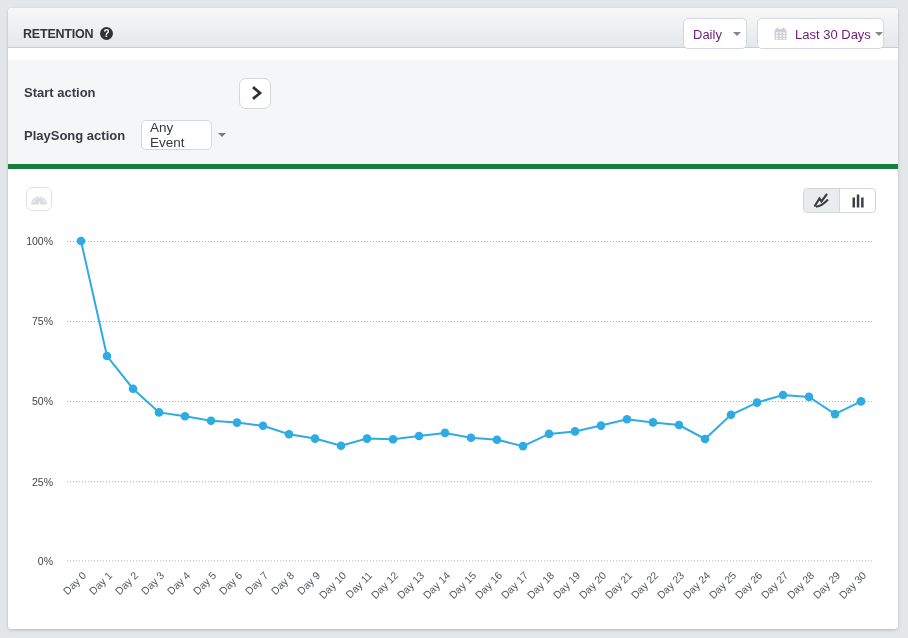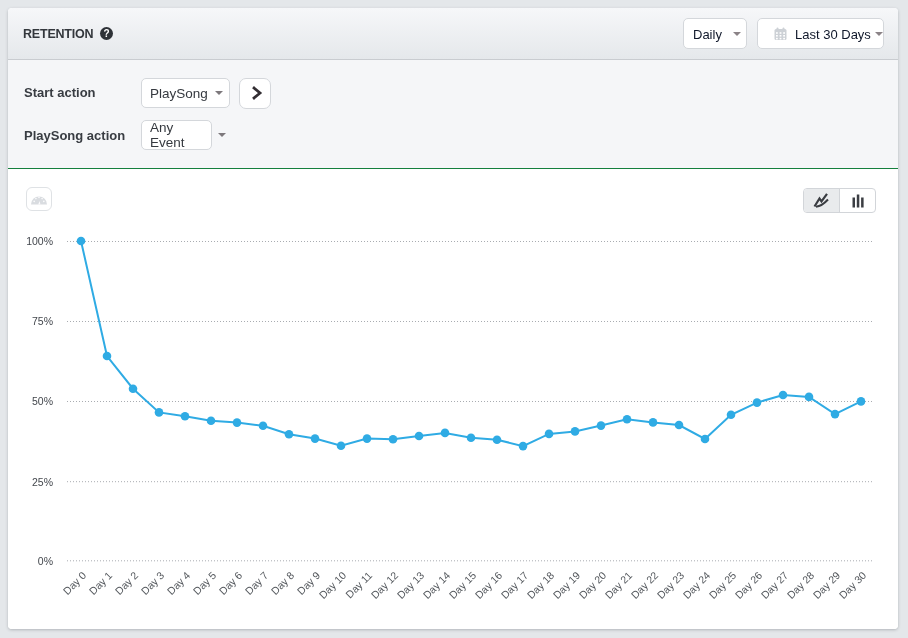--- a/index.html
+++ b/index.html
@@ -10,56 +10,56 @@
     position:relative;
     overflow:hidden;
   }
   .card {
     position:absolute; left:8px; top:8px; width:890px; height:621px;
     background:#fff; border-radius:4px;
     box-shadow:0 1px 3px rgba(60,65,72,.3);
     overflow:hidden;
   }
   .hdr {
-    position:absolute; left:0; top:0; width:890px; height:52px;
+    position:absolute; left:0; top:0; width:890px; height:40px;
     background:linear-gradient(#f6f7f9,#e5e8eb);
     border-bottom:1px solid #c9ccd0;
     padding-left:39px;
   }
   .title {
     position:absolute; left:15px; top:26px; transform:translateY(-50%);
     font-size:12.5px; color:#33373c; letter-spacing:-0.2px; font-weight:bold;
   }
   .help {
     position:absolute; left:92px; top:18.5px; width:13px; height:13px;
     background:#2e3237; border-radius:50%;
     color:#fff; font-size:10px; font-weight:bold; text-align:center; line-height:13px;
   }
   .hbtn {
     position:absolute; top:10px; height:31px; background:#fff;
     border:1px solid #d4d7db; border-radius:5px;
-    font-size:13px; color:#0f172a;
+    font-size:13px; color:#701a75;
   }
   .hbtn .lbl { position:absolute; top:50%; transform:translateY(-50%); }
   .caret {
     position:absolute; width:0; height:0; top:50%; margin-top:-2px;
     border-left:4.5px solid transparent; border-right:4.5px solid transparent;
     border-top:4.5px solid #8b8387;
   }
   .btn-daily { left:675px; width:64px; }
   .btn-daily .lbl { left:9px; }
   .btn-daily .caret { left:49px; }
   .btn-range { left:749px; width:127px; }
   .btn-range .lbl { left:37px; }
   .btn-range .caret { left:117px; }
   .cal { position:absolute; left:16px; top:8px; }
 
   .filter {
     position:absolute; left:0; top:52px; width:890px; height:109px;
-    background:#f5f6f8; border-bottom:1px solid #15803d;
+    background:#f5f6f8; border-bottom:5px solid #15803d;
   }
   .flabel {
     position:absolute; left:16px; transform:translateY(-50%);
     font-size:13px; font-weight:bold; color:#383c42;
   }
   .drop {
     position:absolute; left:133px; height:30px; background:#fff;
     border:1px solid #d4d7db; border-radius:5px;
     font-size:13.5px; color:#35393f;
   }
@@ -111,24 +111,20 @@
             <rect x="5.6" y="10.8" width="1.8" height="1.6"></rect>
             <rect x="9.2" y="10.8" width="1.8" height="1.6"></rect>
         </g>
       </svg>
       <span class="lbl">Last 30 Days</span>
         <span class="caret"></span>
     </div>
   </div>
   <div class="filter">
     <div class="flabel" style="top:31.5px;">Start action</div>
-    <div class="drop" style="top:17.5px; width:89px;">
-        <span class="lbl">PlaySong</span>
-      <span class="caret" style="left:73px;border-top-color:#7d787c;"></span>
-      </div>
     <div class="next-btn" style="top:17.5px;">
       <svg width="30" height="29" viewBox="0 0 30 29" style="position:absolute;left:0;top:0;">
         <path d="M13 8.2 L20 14 L13 19.8" fill="none" stroke="#332e33" stroke-width="2.8"></path>
       </svg>
     </div>
     <div class="flabel" style="top:74.5px;">PlaySong action</div>
     <div class="drop" style="top:60px; width:71px;">
         <span class="lbl">Any Event</span>
       <span class="caret" style="left:76px;border-top-color:#7d787c;"></span>
       </div>

